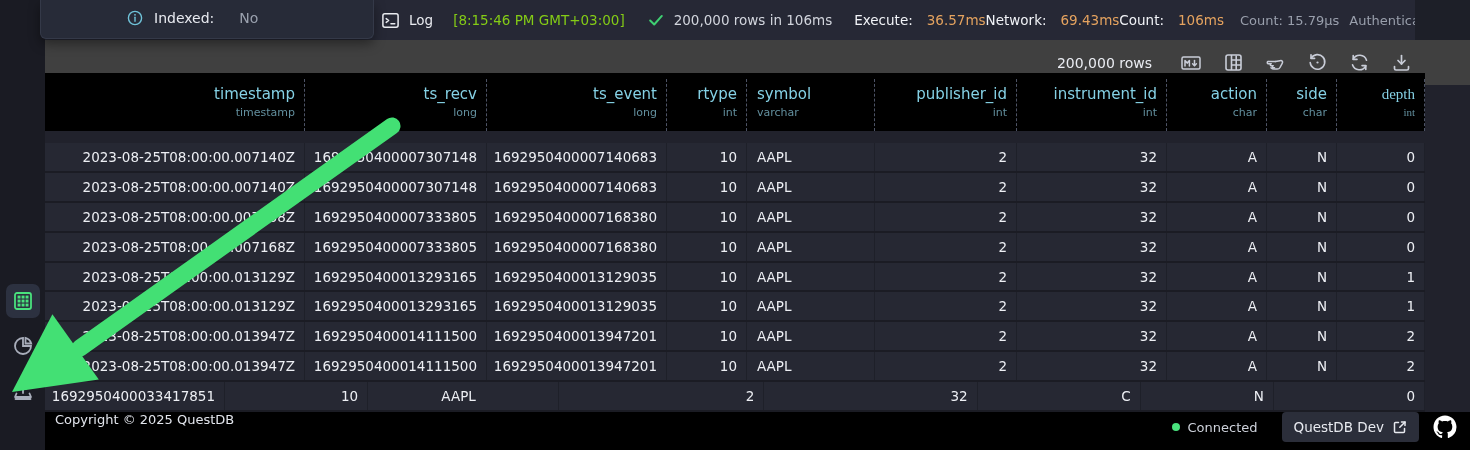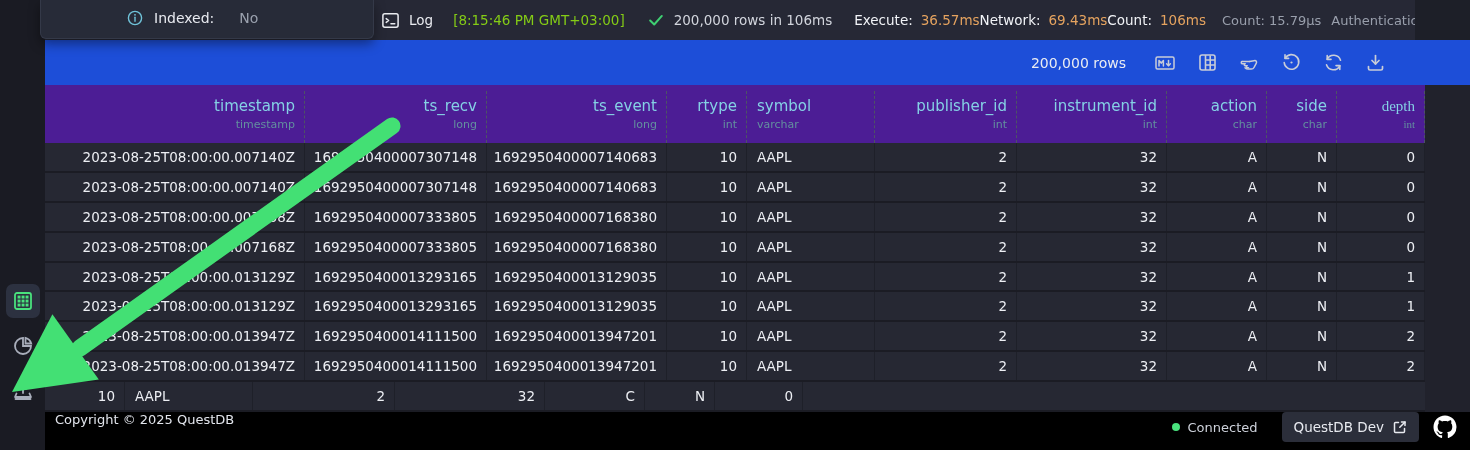--- a/index.html
+++ b/index.html
@@ -14,53 +14,53 @@
 
   
   .topbar{position:absolute;left:45px;top:0;width:1370px;height:40px;background:#262835;
     display:flex;align-items:center;font-size:13.5px;white-space:nowrap;}
   .topbar-corner{position:absolute;left:1415px;top:0;width:55px;height:40px;background:#1d1f28;}
   .pop-spacer{width:332px;flex:none;}
   .log-group{display:flex;align-items:center;gap:9px;margin-left:4px;color:#e9ebf0;}
   .time{color:#84cc16;margin-left:20px;}
   .check-wrap{display:flex;align-items:center;margin-left:22px;color:#3fcf72;}
   .summary{color:#d2d5dd;margin-left:9px;}
-  .metric{display:flex;gap:8px;margin-left:22px;}
+  .metric{display:flex;gap:14px;margin-left:22px;}
   .metric .mlabel{color:#f1f3f7;}
   .metric .mvalue{color:#e5a35f;}
   .metric + .metric{margin-left:0;}
   .secondary{color:#999fac;margin-left:16px;display:flex;gap:10px;font-size:13px;}
 
   
   .popover{position:absolute;left:40px;top:0;width:332px;height:38px;background:#272b38;
     border:1px solid #343948;border-top:none;border-radius:0 0 6px 6px;overflow:hidden;
     box-shadow:0 5px 12px rgba(0,0,0,.4);font-size:14px;z-index:5;}
   .pop-line{display:flex;align-items:center;gap:11px;padding-left:86px;height:20px;margin-top:8px;color:#e8eaf0;}
   .pop-line .pop-value{color:#9aa1ae;margin-left:14px;}
   .pop-line.clipped{margin-top:8px;}
   .info{color:#6fc2d8;display:flex;}
 
   
-  .toolbar{position:absolute;left:45px;top:40px;width:1425px;height:45px;background:#1d4ed8;
-    display:flex;align-items:center;justify-content:flex-end;padding-right:78px;box-sizing:border-box;}
+  .toolbar{position:absolute;left:45px;top:40px;width:1425px;height:45px;background:#404040;
+    display:flex;align-items:center;justify-content:flex-end;padding-right:52px;box-sizing:border-box;}
   .row-count{font-size:14px;color:#eaecf2;margin-right:14px;}
   .tb-icon{width:34px;height:34px;margin-left:8px;display:flex;align-items:center;justify-content:center;
     color:#c9cdd8;cursor:pointer;}
 
   
-  .ghead{position:absolute;left:45px;top:85px;width:1380px;height:58px;display:flex;background:#4c1d95;z-index:1;}
+  .ghead{position:absolute;left:45px;top:73px;width:1380px;height:58px;display:flex;background:#000000;z-index:1;}
   .hcell{box-sizing:border-box;height:52px;margin-top:6px;padding:6px 9px 0 0;text-align:right;
     border-right:1px dashed #4d5365;overflow:hidden;}
   .hcell.left{text-align:left;padding-left:10px;}
   .hname{display:block;color:#85d1e5;font-size:15px;line-height:19px;}
   .htype{display:block;color:#63909f;font-size:11px;margin-top:2px;}
 
   
   .gbody{position:absolute;left:45px;top:143px;width:1380px;height:269px;display:flex;flex-direction:column;z-index:1;}
-  .trow{flex:1;display:flex;background:#262833;border-bottom:2px solid #1b1c24;box-sizing:border-box;cursor:default;}
+  .trow{flex:1;display:flex;background:#262833;border-bottom:2px solid #1b1c24;box-sizing:border-box;cursor:default;justify-content:space-between;}
   .tcell{box-sizing:border-box;display:flex;align-items:center;justify-content:flex-end;
     padding-right:9px;border-right:1px solid #1e2029;font-size:13.5px;color:#edeff4;overflow:hidden;}
   .tcell.left{justify-content:flex-start;padding-left:10px;padding-right:0;}
 
   
   .footer{position:absolute;left:45px;top:412px;width:1425px;height:38px;background:#000000;
     display:flex;align-items:flex-start;font-size:13px;color:#e2e5ec;z-index:2;}
   .copyright{margin-left:10px;}
   .foot-right{margin-left:auto;display:flex;align-items:center;}
   .conn{display:flex;align-items:center;gap:8px;color:#ced2db;}
@@ -376,20 +376,21 @@
         <div class="tcell" style="width: 180px;">1692950400013947201</div>
         <div class="tcell" style="width: 80px;">10</div>
         <div class="tcell left" style="width: 128px;">AAPL</div>
         <div class="tcell" style="width: 142px;">2</div>
         <div class="tcell" style="width: 150px;">32</div>
         <div class="tcell" style="width: 100px;">A</div>
         <div class="tcell" style="width: 70px;">N</div>
         <div class="tcell" style="width: 88px;">2</div>
       </div>
       <div class="trow">
+        <div class="tcell" style="width: 180px;">1692950400033417851</div>
         <div class="tcell" style="width: 80px;">10</div>
         <div class="tcell left" style="width: 128px;">AAPL</div>
         <div class="tcell" style="width: 142px;">2</div>
         <div class="tcell" style="width: 150px;">32</div>
         <div class="tcell" style="width: 100px;">C</div>
         <div class="tcell" style="width: 70px;">N</div>
         <div class="tcell" style="width: 88px;">0</div>
       </div>
     </div>
 

